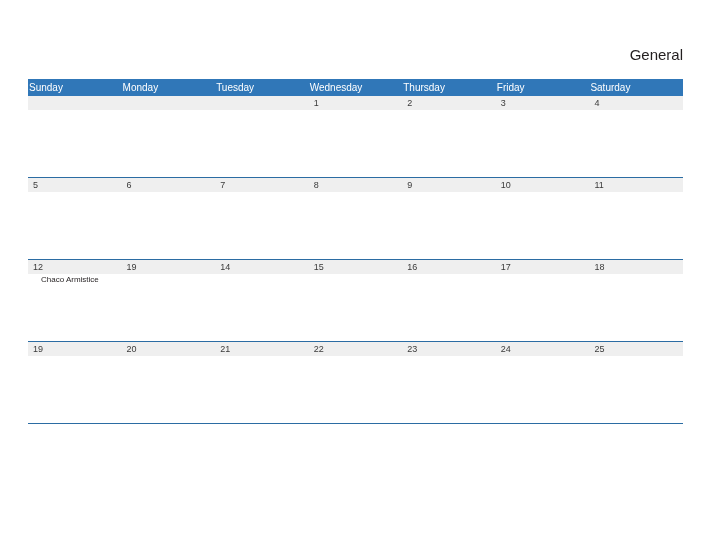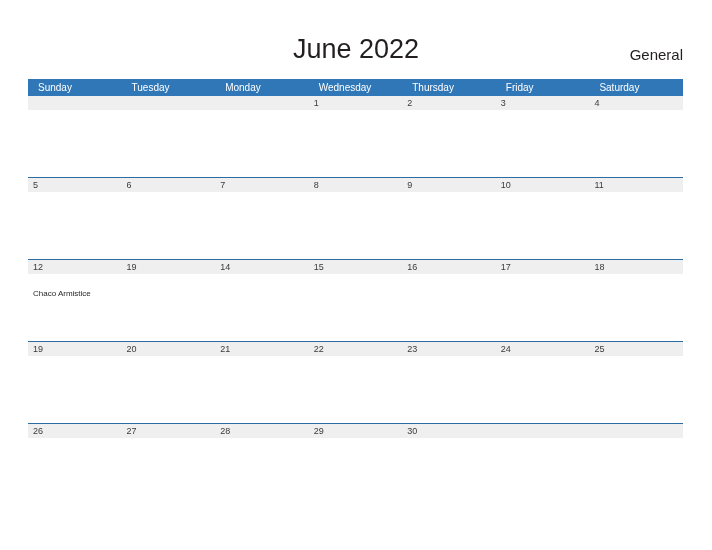--- a/index.html
+++ b/index.html
@@ -104,21 +104,21 @@
   }
   .dow-row {
     display: flex;
     width: 655px;
     height: 17px;
     background: #3077b8;
   }
   .dow-cell {
     width: 93.57px;
     box-sizing: border-box;
-    padding-left: 10px;
+    padding-left: 1px;
     color: #ffffff;
     font-size: 10px;
     line-height: 17px;
     font-family: "Liberation Sans", sans-serif;
     white-space: nowrap;
     overflow: hidden;
   }
 
   .week {
     width: 655px;
@@ -145,49 +145,49 @@
   .week-events {
     display: flex;
     width: 655px;
     height: 67px;
     background: #ffffff;
   }
   .event-cell {
     width: 93.57px;
     box-sizing: border-box;
     padding-left: 5px;
-    padding-top: 14px;
+    padding-top: 0;
+    margin-left: 8px;
   }
   .event-text {
     font-size: 8px;
     line-height: 11px;
     color: #231f20;
     font-family: "Liberation Sans", sans-serif;
     white-space: nowrap;
   }
 </style>
 </head>
 <body>
 
 <div class="page">
 
   <div class="header">
 
 
-    <div class="title">June 2022</div>
 
     <div class="country">General</div>
 
   </div>
 
   <div class="calendar">
     <div class="dow-row">
         <div class="dow-cell">Sunday</div>
+        <div class="dow-cell">Monday</div>
         <div class="dow-cell">Tuesday</div>
-        <div class="dow-cell">Monday</div>
         <div class="dow-cell">Wednesday</div>
         <div class="dow-cell">Thursday</div>
         <div class="dow-cell">Friday</div>
         <div class="dow-cell">Saturday</div>
       </div>
     <div>
         <div class="week">
           <div class="week-dates">
             <div class="date-cell"></div>
             <div class="date-cell"></div>
@@ -263,29 +263,20 @@
             <div class="event-cell"></div>
             <div class="event-cell"></div>
             <div class="event-cell"></div>
             <div class="event-cell"></div>
             <div class="event-cell"></div>
             <div class="event-cell"></div>
             <div class="event-cell"></div>
           </div>
         </div>
         <div class="week">
-          <div class="week-dates">
-            <div class="date-cell">26</div>
-            <div class="date-cell">27</div>
-            <div class="date-cell">28</div>
-            <div class="date-cell">29</div>
-            <div class="date-cell">30</div>
-            <div class="date-cell"></div>
-            <div class="date-cell"></div>
-          </div>
           <div class="week-events">
             <div class="event-cell"></div>
             <div class="event-cell"></div>
             <div class="event-cell"></div>
             <div class="event-cell"></div>
             <div class="event-cell"></div>
             <div class="event-cell"></div>
             <div class="event-cell"></div>
           </div>
         </div>

